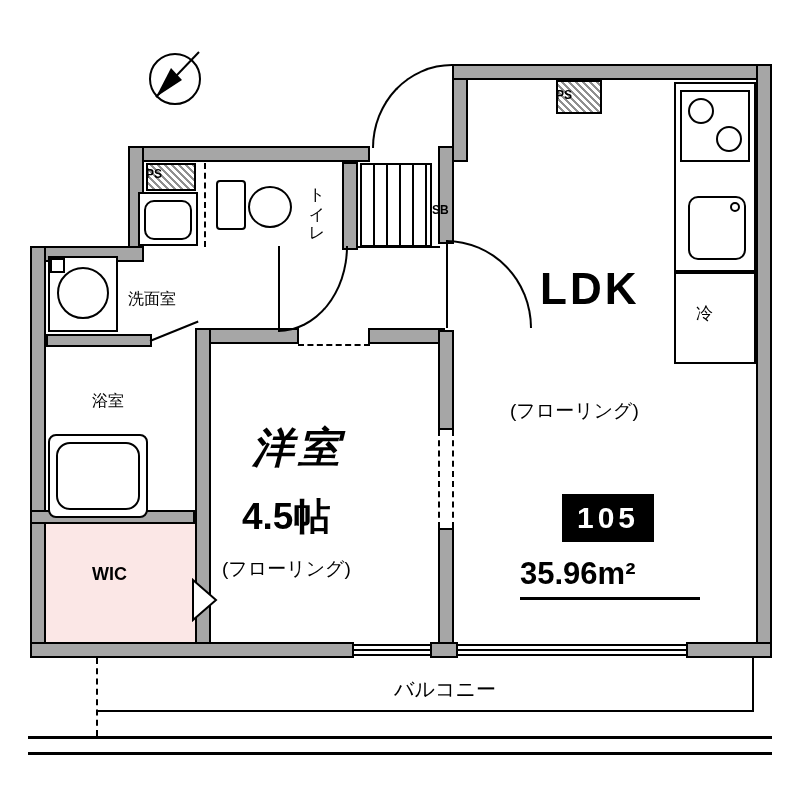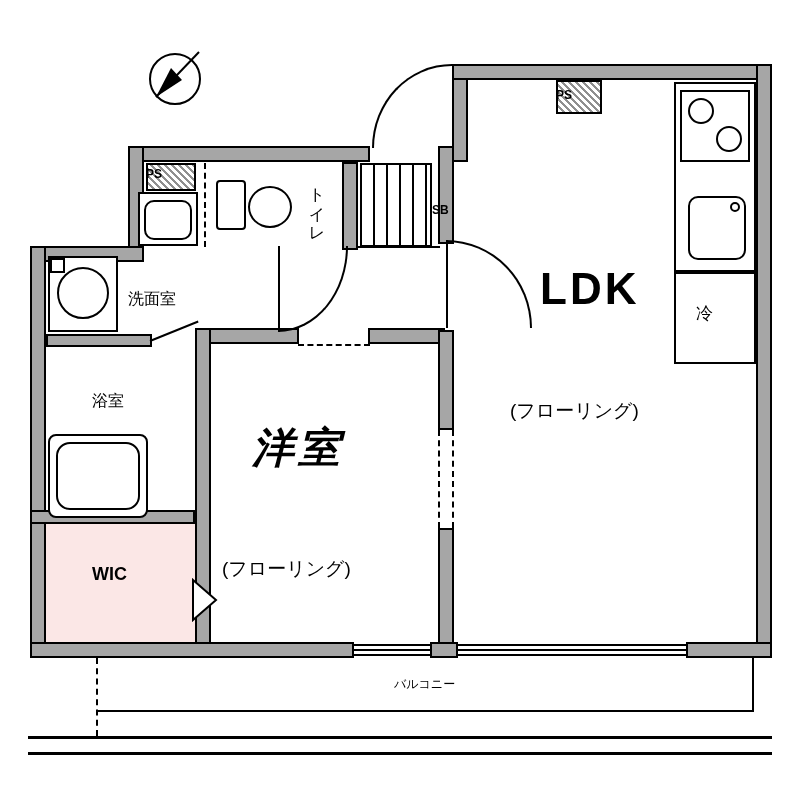--- a/index.html
+++ b/index.html
@@ -106,28 +106,31 @@
 
   <div class="dash-v" style="left:96px;top:658px;height:78px;"></div>
   <div class="thin" style="left:752px;top:658px;width:2px;height:54px;"></div>
   <div class="thin" style="left:96px;top:710px;width:658px;height:2px;"></div>
   <div class="thin" style="left:28px;top:736px;width:744px;height:3px;"></div>
   <div class="thin" style="left:28px;top:752px;width:744px;height:3px;"></div>
 
   <div class="txt" style="left:540px;top:264px;width:150px;font-size:44px;font-weight:700;letter-spacing:3px;">LDK</div>
   <div class="txt" style="left:510px;top:400px;width:210px;font-size:19px;">(フローリング)</div>
 
+  <div class="badge" style="left:562px;top:494px;width:92px;height:48px;font-size:30px;font-weight:700;letter-spacing:4px;line-height:48px;">105</div>
+  <div class="txt" style="left:520px;top:556px;width:180px;font-size:31px;font-weight:700;border-bottom:3px solid #000;padding-bottom:5px;">35.96m²</div>
 
   <div class="txt" style="left:252px;top:424px;width:130px;font-size:42px;font-weight:700;letter-spacing:4px;font-style:italic;">洋室</div>
+  <div class="txt" style="left:242px;top:496px;width:150px;font-size:37px;font-weight:600;">4.5帖</div>
   <div class="txt" style="left:222px;top:558px;width:190px;font-size:19px;">(フローリング)</div>
 
   <div class="txt" style="left:128px;top:290px;width:72px;font-size:16px;">洗面室</div>
   <div class="txt" style="left:92px;top:392px;width:52px;font-size:16px;">浴室</div>
   <div class="txt" style="left:92px;top:564px;width:56px;font-size:18px;font-weight:600;">WIC</div>
   <div class="txt" style="left:300px;top:176px;width:26px;height:76px;font-size:16px;writing-mode:vertical-rl;letter-spacing:2px;">トイレ</div>
   <div class="txt" style="left:696px;top:304px;width:28px;font-size:17px;">冷</div>
-  <div class="txt" style="left:394px;top:678px;width:100px;font-size:12px;">バルコニー</div>
+  <div class="txt" style="left:394px;top:678px;width:100px;font-size:20px;">バルコニー</div>
 
   <div class="txt" style="left:146px;top:168px;width:50px;font-size:12px;font-weight:700;">PS</div>
   <div class="txt" style="left:556px;top:89px;width:46px;font-size:12px;font-weight:700;">PS</div>
   <div class="txt" style="left:432px;top:204px;width:30px;font-size:12px;font-weight:700;">SB</div>
 
 </div>
 
 </body></html>

